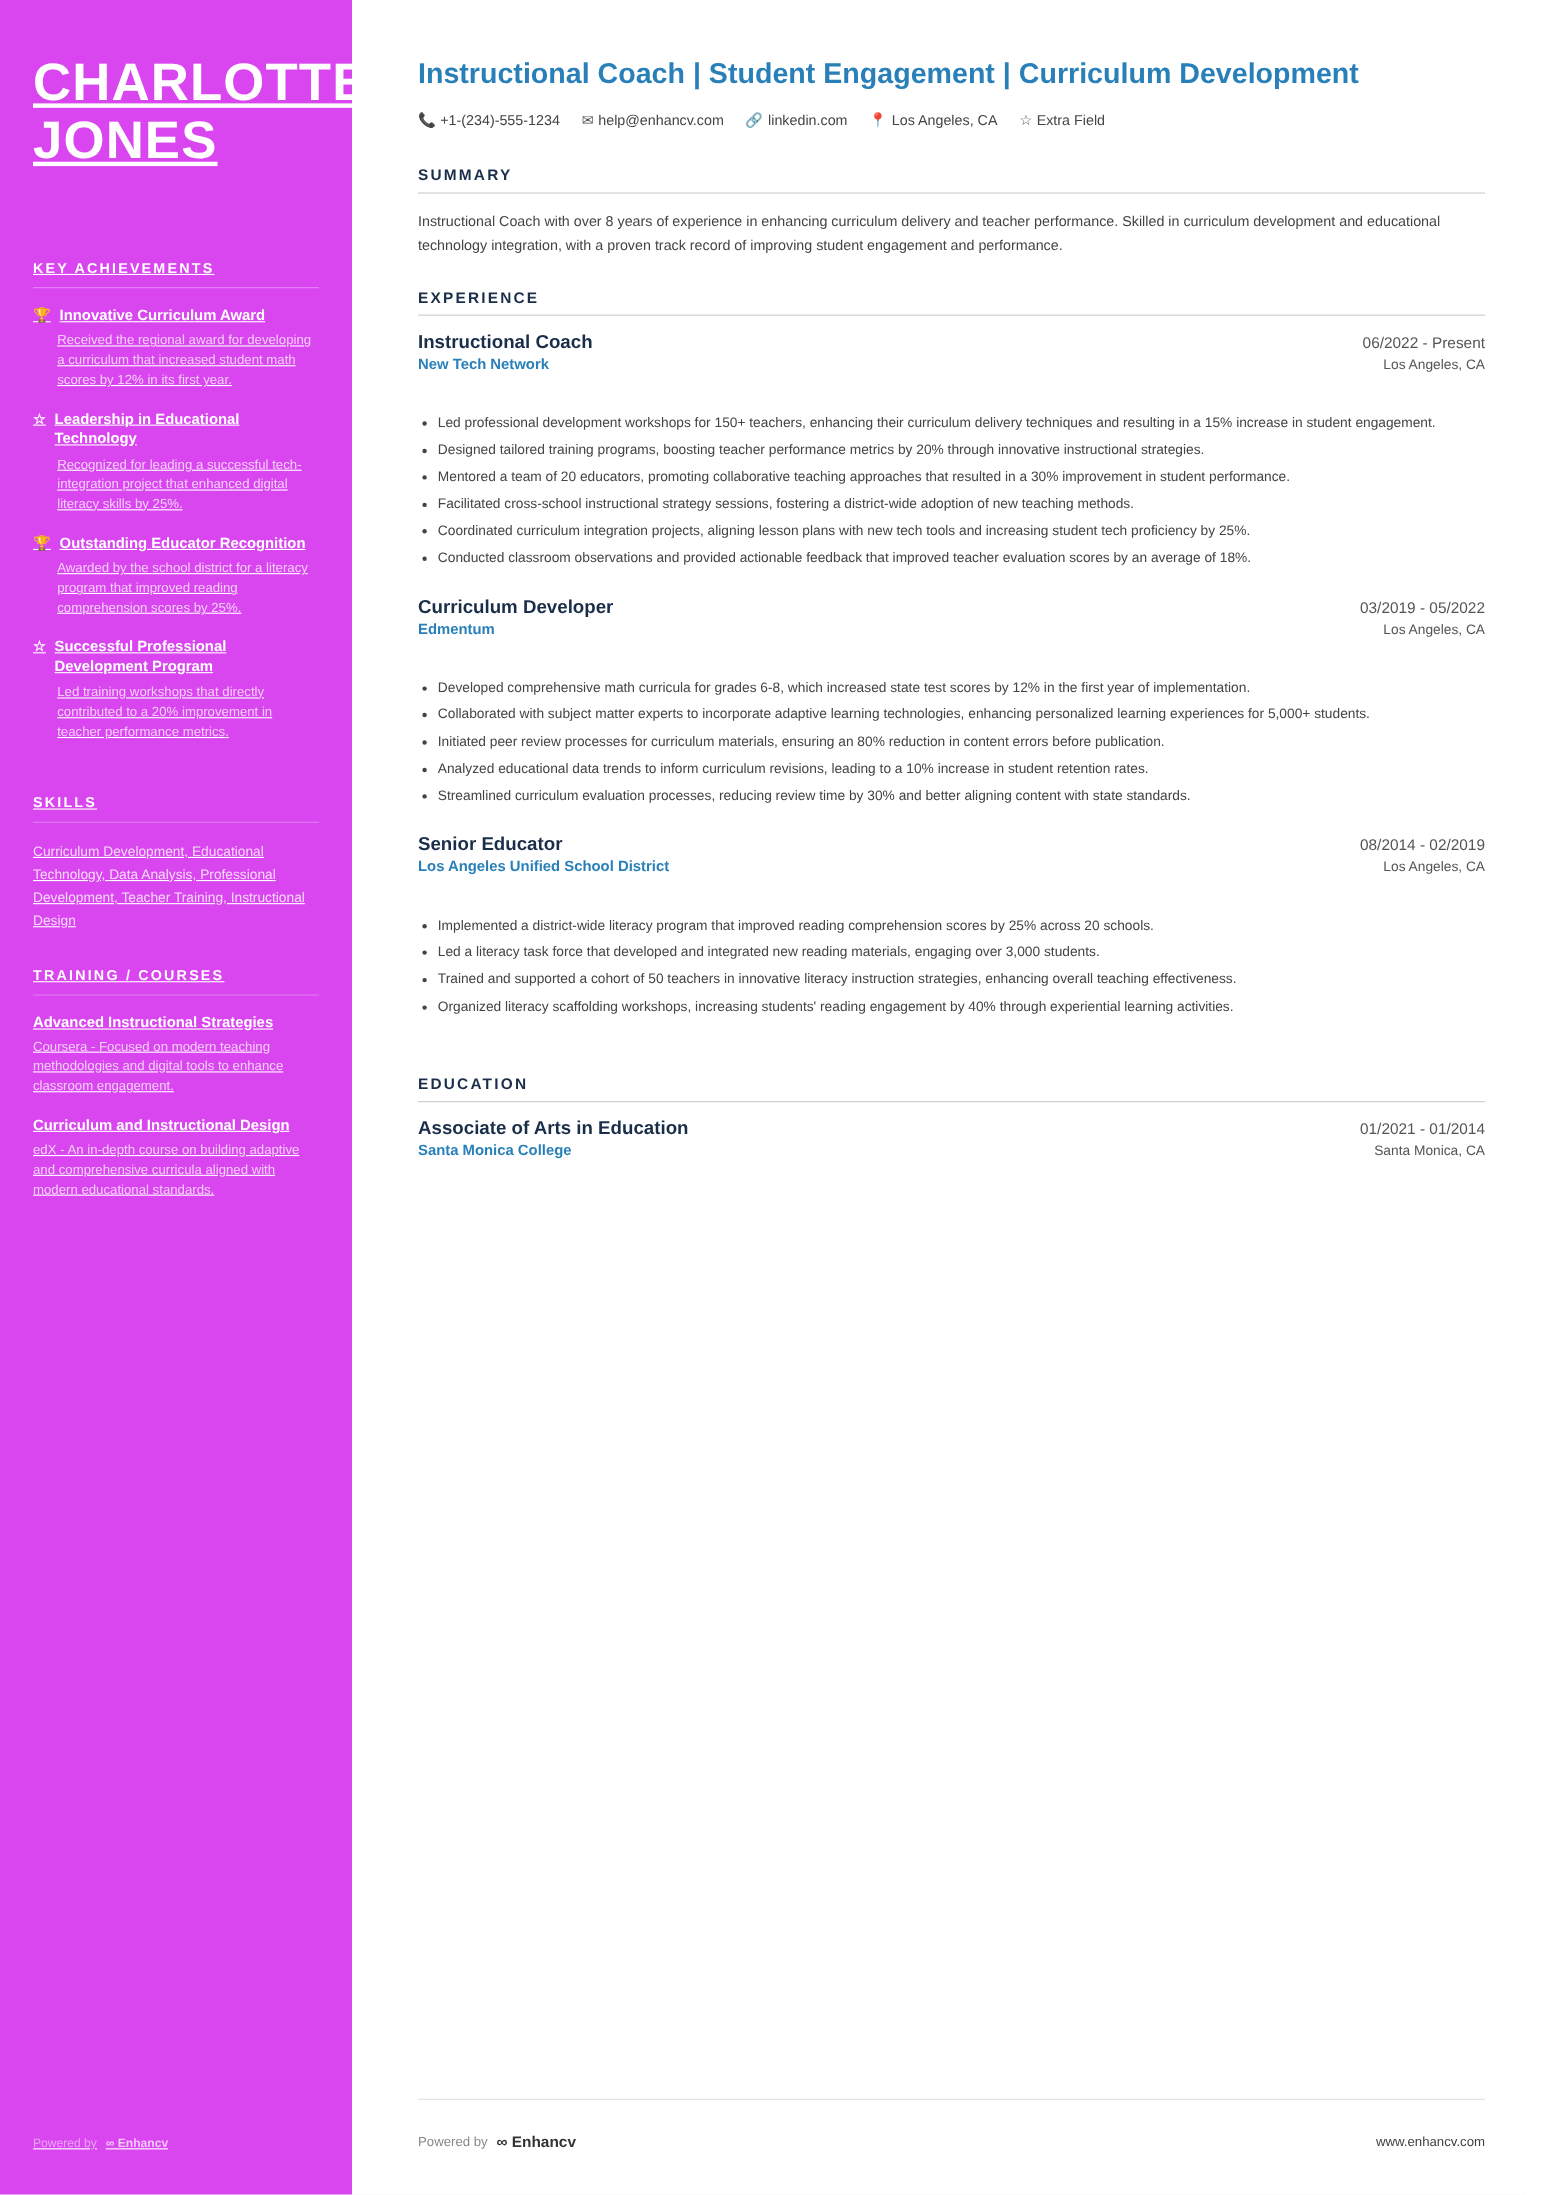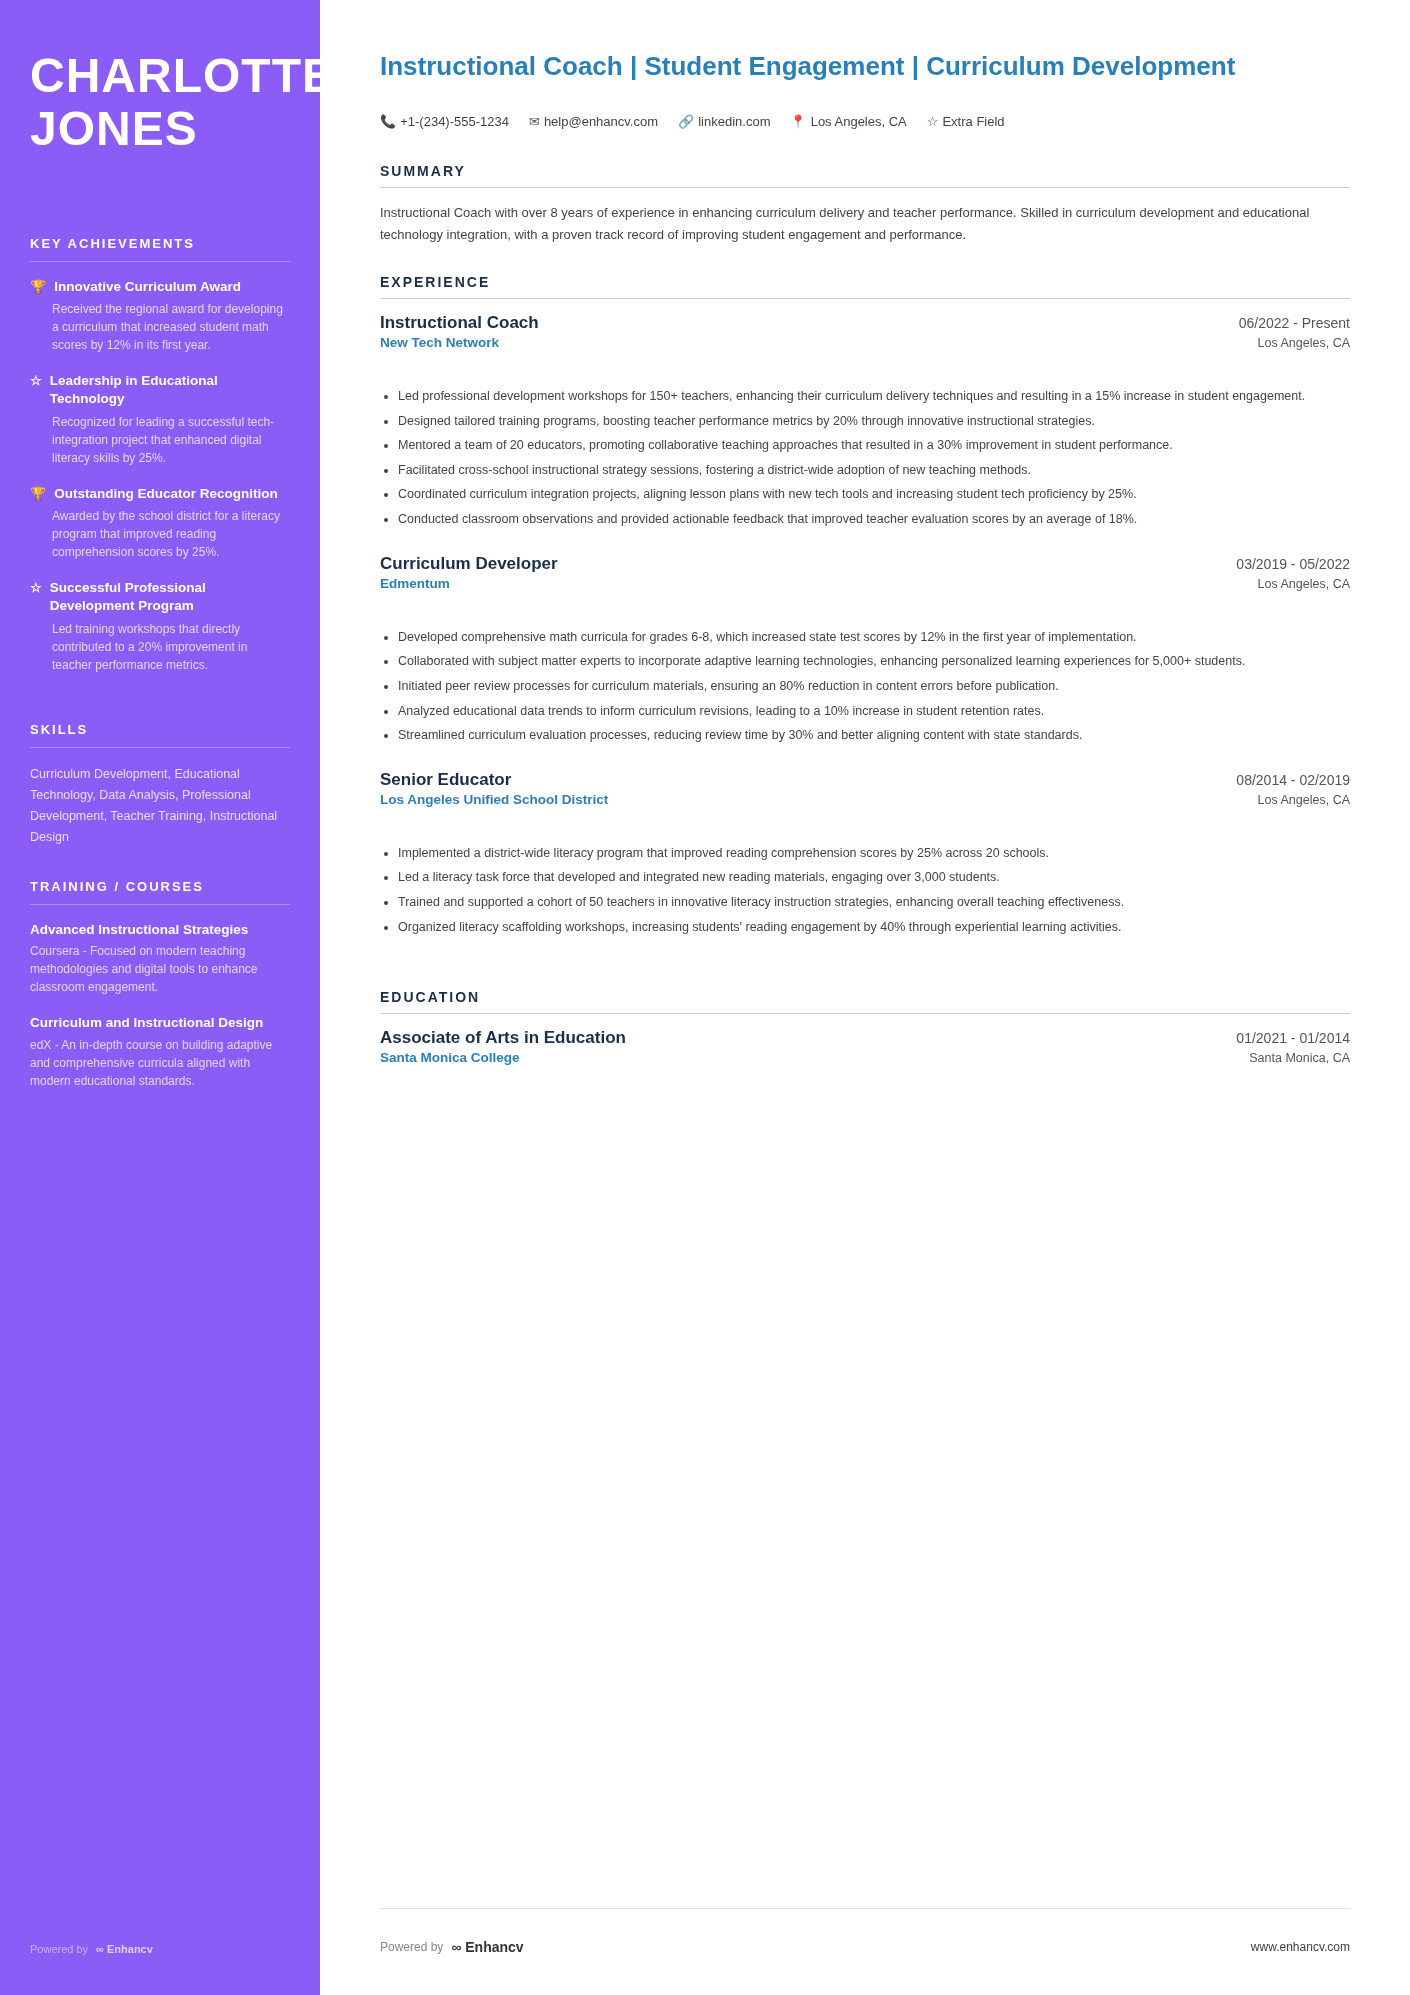--- a/index.html
+++ b/index.html
@@ -16,25 +16,26 @@
       min-height: 1995px;
       background: white;
       display: flex;
       flex-direction: row;
       position: relative;
     }
     
     .sidebar {
       width: 320px;
       min-width: 320px;
-      background: #8b5cf6;
+      background: #d946ef;
       color: white;
       padding: 50px 30px 40px 30px;
       display: flex;
       flex-direction: column;
+      text-decoration: underline;
     }
     .name-block {
       margin-bottom: 50px;
     }
     .name-block h1 {
       font-size: 48px;
       font-weight: 900;
       color: white;
       line-height: 1.1;
       letter-spacing: 1px;
@@ -99,21 +100,21 @@
       line-height: 1.5;
     }
     
     .main {
       flex: 1;
       padding: 50px 60px 40px 60px;
       display: flex;
       flex-direction: column;
     }
     .job-title-header {
-      margin-bottom: 30px;
+      margin-bottom: 18px;
     }
     .job-title-header h2 {
       font-size: 26px;
       font-weight: 700;
       color: #2980b9;
       line-height: 1.3;
     }
     .contact-row {
       display: flex;
       flex-wrap: wrap;

